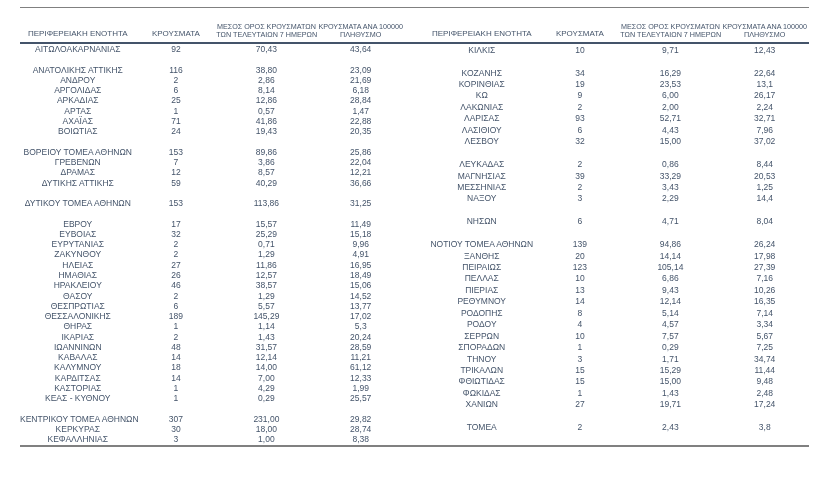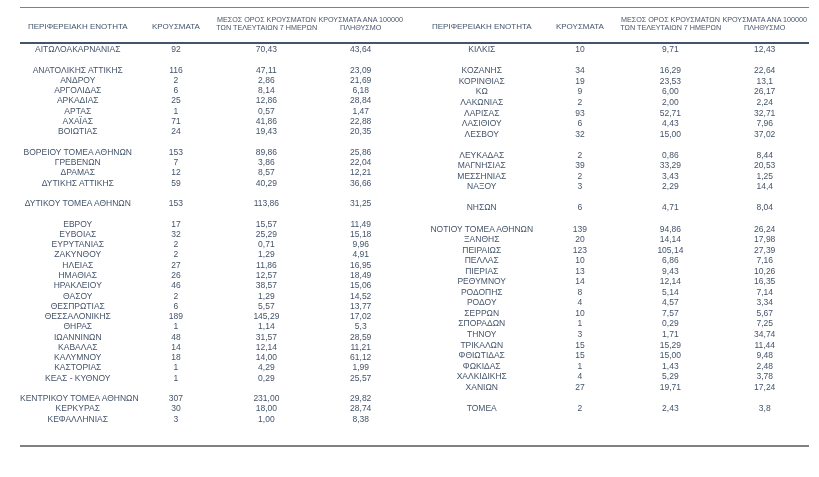--- a/index.html
+++ b/index.html
@@ -42,21 +42,21 @@
     width: 385px;
   }
   col.c-region  { width: 30%; }
   col.c-cases   { width: 21%; }
   col.c-avg     { width: 26%; }
   col.c-per100k { width: 23%; }
   th {
     height: 36px;
     box-sizing: border-box;
     vertical-align: bottom;
-    padding: 0 0 12px 0;
+    padding: 0 0 5px 0;
     text-align: center;
     font-weight: normal;
     font-size: 8px;
     line-height: 8.6px;
     white-space: nowrap;
   }
   th .hdr-line { display: block; }
   th.two-line { font-size: 7.2px; line-height: 8.2px; }
   td {
     height: 10.28px;
@@ -112,21 +112,21 @@
           </tr>
           <tr>
             <td></td>
             <td></td>
             <td></td>
             <td></td>
           </tr>
           <tr>
             <td>ΑΝΑΤΟΛΙΚΗΣ ΑΤΤΙΚΗΣ</td>
             <td>116</td>
-            <td>47,11</td>
+            <td>38,80</td>
             <td>23,09</td>
           </tr>
           <tr>
             <td>ΑΝΔΡΟΥ</td>
             <td>2</td>
             <td>2,86</td>
             <td>21,69</td>
           </tr>
           <tr>
             <td>ΑΡΓΟΛΙΔΑΣ</td>
@@ -266,36 +266,48 @@
             <td>145,29</td>
             <td>17,02</td>
           </tr>
           <tr>
             <td>ΘΗΡΑΣ</td>
             <td>1</td>
             <td>1,14</td>
             <td>5,3</td>
           </tr>
           <tr>
+            <td>ΙΚΑΡΙΑΣ</td>
+            <td>2</td>
+            <td>1,43</td>
+            <td>20,24</td>
+          </tr>
+          <tr>
             <td>ΙΩΑΝΝΙΝΩΝ</td>
             <td>48</td>
             <td>31,57</td>
             <td>28,59</td>
           </tr>
           <tr>
             <td>ΚΑΒΑΛΑΣ</td>
             <td>14</td>
             <td>12,14</td>
             <td>11,21</td>
           </tr>
           <tr>
             <td>ΚΑΛΥΜΝΟΥ</td>
             <td>18</td>
             <td>14,00</td>
             <td>61,12</td>
+          </tr>
+          <tr>
+            <td>ΚΑΡΔΙΤΣΑΣ</td>
+            <td>14</td>
+            <td>7,00</td>
+            <td>12,33</td>
           </tr>
           <tr>
             <td>ΚΑΣΤΟΡΙΑΣ</td>
             <td>1</td>
             <td>4,29</td>
             <td>1,99</td>
           </tr>
           <tr>
             <td>ΚΕΑΣ - ΚΥΘΝΟΥ</td>
             <td>1</td>
@@ -535,26 +547,20 @@
             <td>15,00</td>
             <td>9,48</td>
           </tr>
           <tr>
             <td>ΦΩΚΙΔΑΣ</td>
             <td>1</td>
             <td>1,43</td>
             <td>2,48</td>
           </tr>
           <tr>
-            <td>ΧΑΛΚΙΔΙΚΗΣ</td>
-            <td>4</td>
-            <td>5,29</td>
-            <td>3,78</td>
-          </tr>
-          <tr>
             <td>ΧΑΝΙΩΝ</td>
             <td>27</td>
             <td>19,71</td>
             <td>17,24</td>
           </tr>
           <tr>
             <td></td>
             <td></td>
             <td></td>
             <td></td>

